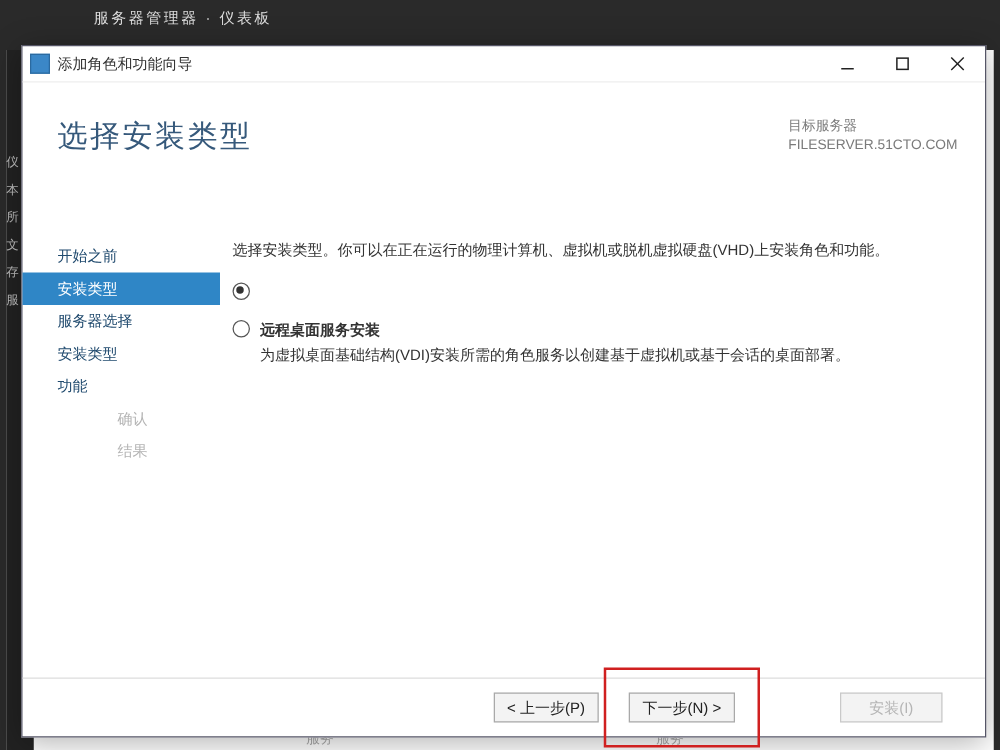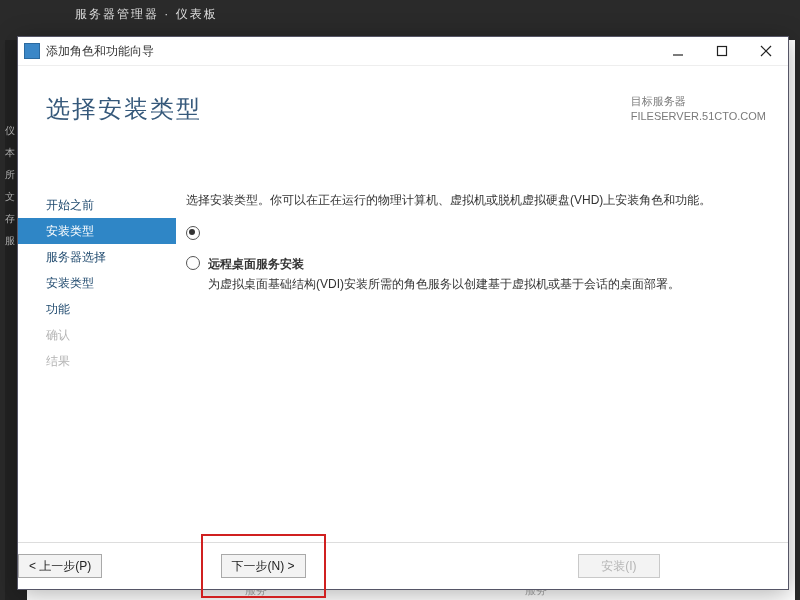--- a/index.html
+++ b/index.html
@@ -117,21 +117,21 @@
     width: 158px;
     padding-top: 4px;
   }
   .nav-item {
     padding: 5px 10px 5px 28px;
     font-size: 12px;
     line-height: 16px;
   }
   .nav-item.enabled  { color: #214b6f; cursor: pointer; }
   .nav-item.selected { background: #2f86c6; color: #fff; }
-  .nav-item.disabled { color: #b4b4b4; }
+  .nav-item.disabled { color: #b4b4b4; text-align: center; }
 
   .content {
     flex: 1;
     padding: 2px 30px 0 10px;
     color: #333;
     line-height: 20px;
   }
   .intro { margin-bottom: 14px; }
   .opt {
     display: flex;
@@ -154,21 +154,21 @@
     background:#333;
     border-radius:50%;
   }
   .opt-title { font-weight: bold; }
   .opt-desc  { color:#333; }
 
   .footer {
     border-top: 1px solid #ddd;
     height: 46px;
     display: flex;
-    justify-content: space-between;
+    justify-content: flex-end;
     align-items: center;
     padding-right: 20px;
     gap: 4px;
   }
   .btn {
     height: 24px;
     min-width: 82px;
     border: 1px solid #a9a9a9;
     background: #f3f3f3;
     font-size: 12px;

